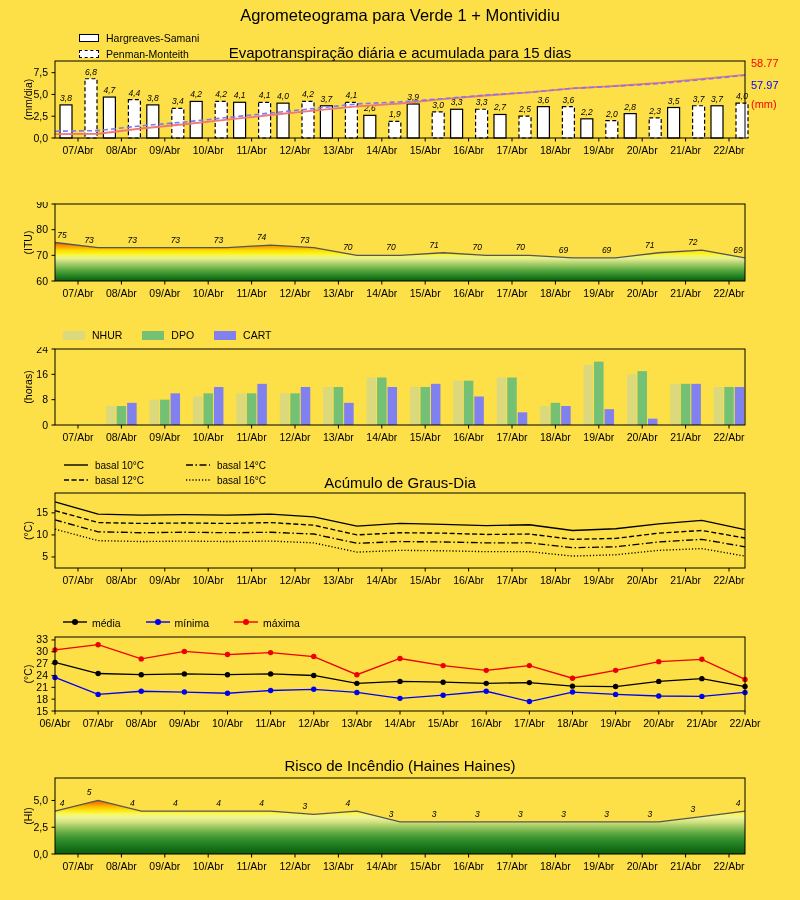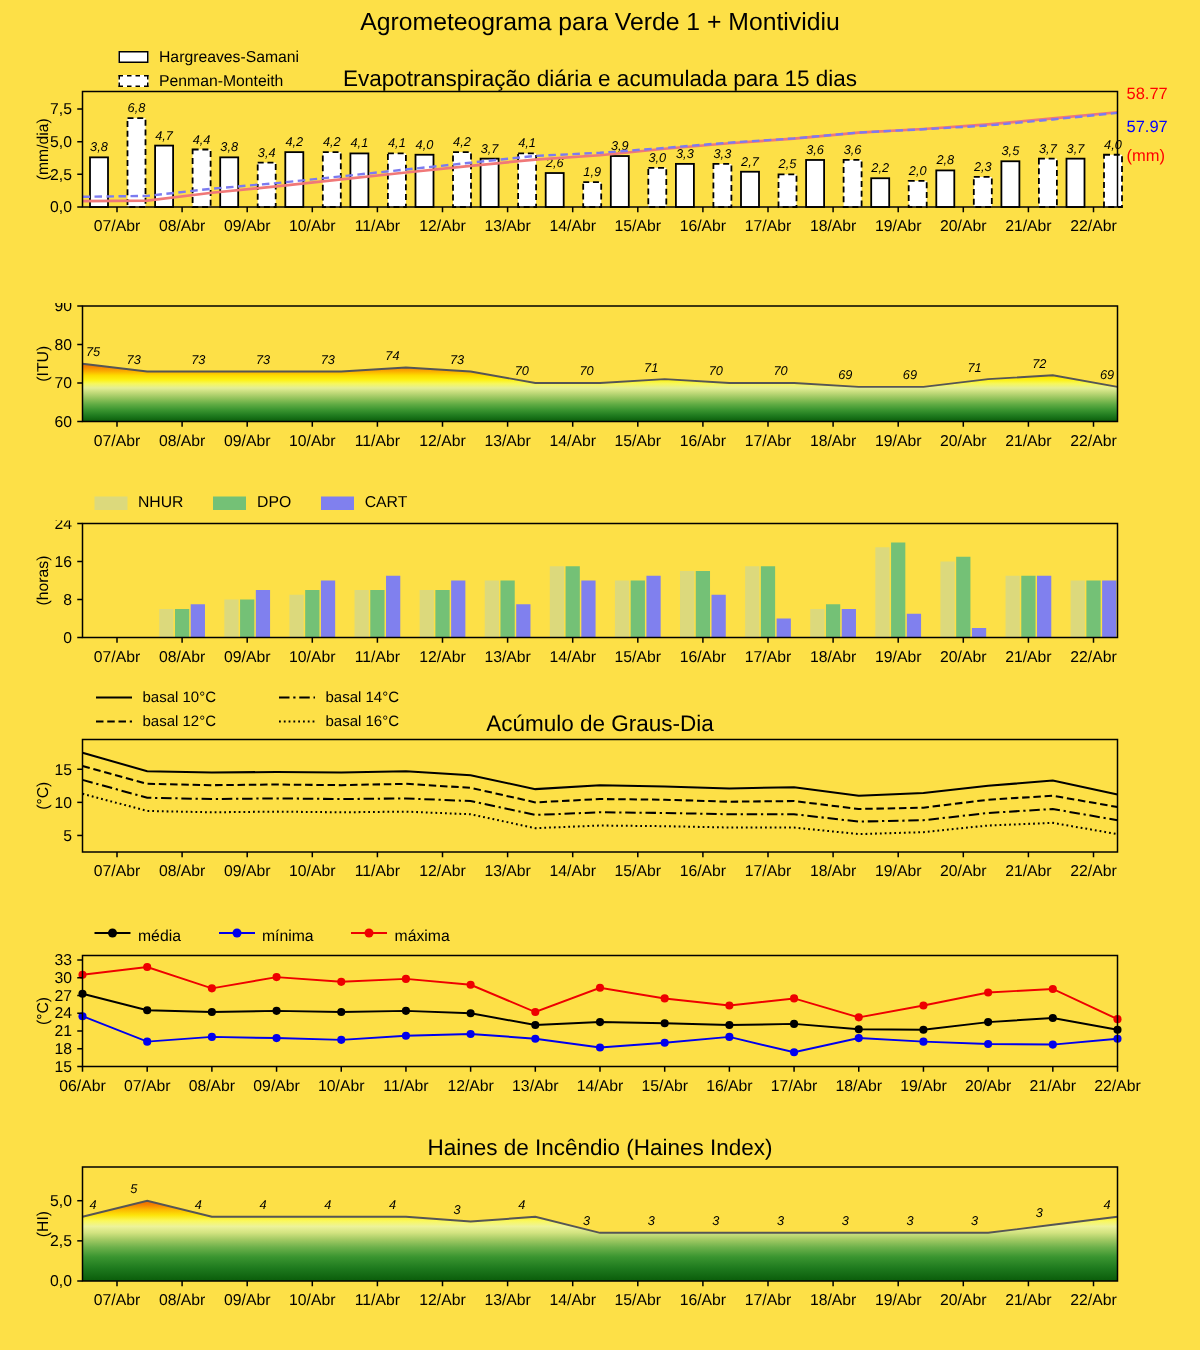--- a/index.html
+++ b/index.html
@@ -591,21 +591,21 @@
             <line x1="51.5" y1="16.799999999999997" x2="55" y2="16.799999999999997" stroke="#000" stroke-width="1"></line>
             <text x="48" y="20.299999999999997" font-size="10.5" text-anchor="end" fill="#000">30</text>
             <line x1="51.5" y1="4.960000000000008" x2="55" y2="4.960000000000008" stroke="#000" stroke-width="1"></line>
             <text x="48" y="8.460000000000008" font-size="10.5" text-anchor="end" fill="#000">33</text>
             <text x="0" y="0" font-size="10.5" text-anchor="middle" fill="#000" transform="translate(32 39) rotate(-90)">(°C)</text>
           </g>
         </svg></div>
   </section>
 
   <section class="sub" style="top:752px;height:136px">
-    <div class="sub-title" style="top:5px">Haines de Incêndio (Haines Index)</div>
+    <div class="sub-title" style="top:5px">Risco de Incêndio (Haines Haines)</div>
     <div class="plot-mount" style="top:24px"><svg width="800" height="106">
           <linearGradient id="grad5" gradientUnits="userSpaceOnUse" x1="0" y1="22.873239436619713" x2="0" y2="78">
             <stop offset="0.0%" stop-color="#df5400"></stop>
             <stop offset="7.8%" stop-color="#f58200"></stop>
             <stop offset="13.6%" stop-color="#fcb800"></stop>
             <stop offset="20.4%" stop-color="#fde40b"></stop>
             <stop offset="27.2%" stop-color="#faf85c"></stop>
             <stop offset="34.0%" stop-color="#edf39a"></stop>
             <stop offset="41.7%" stop-color="#d2e380"></stop>
             <stop offset="49.5%" stop-color="#a5cb65"></stop>

